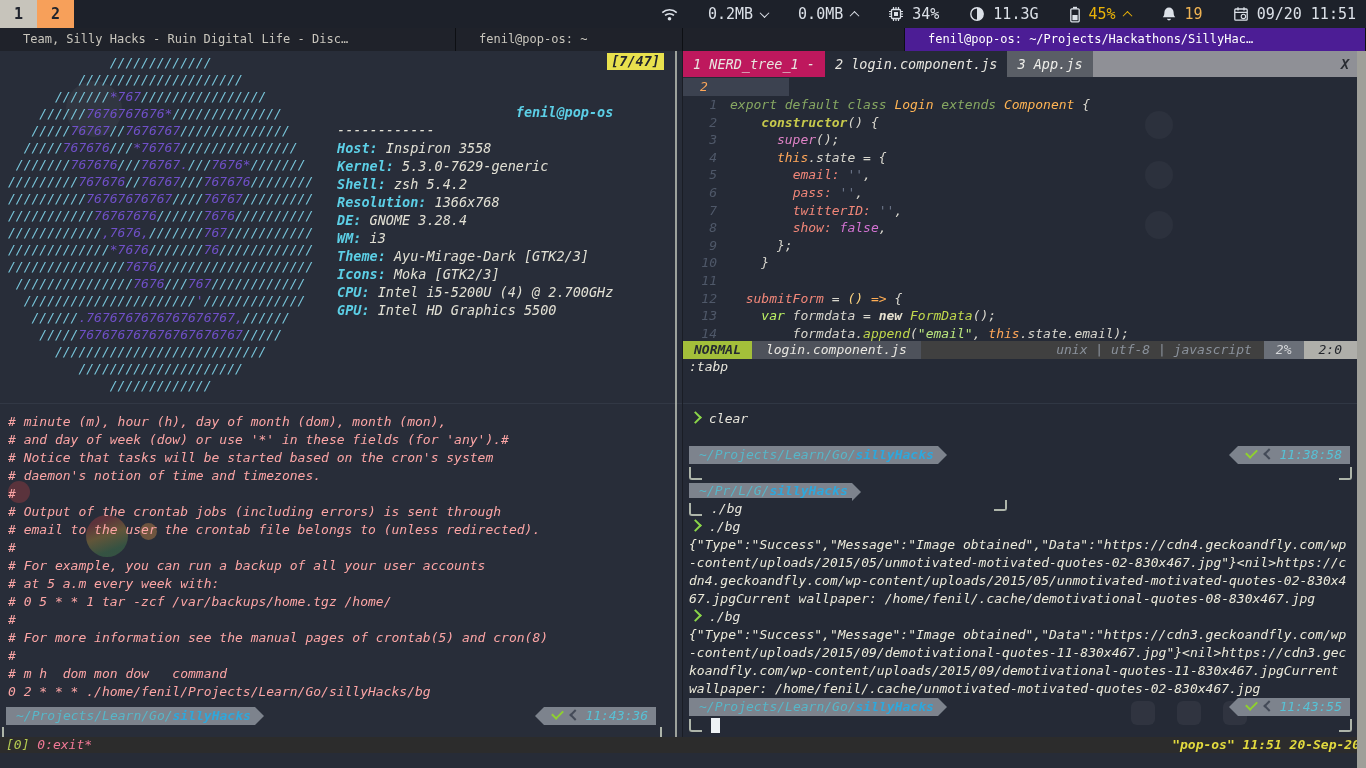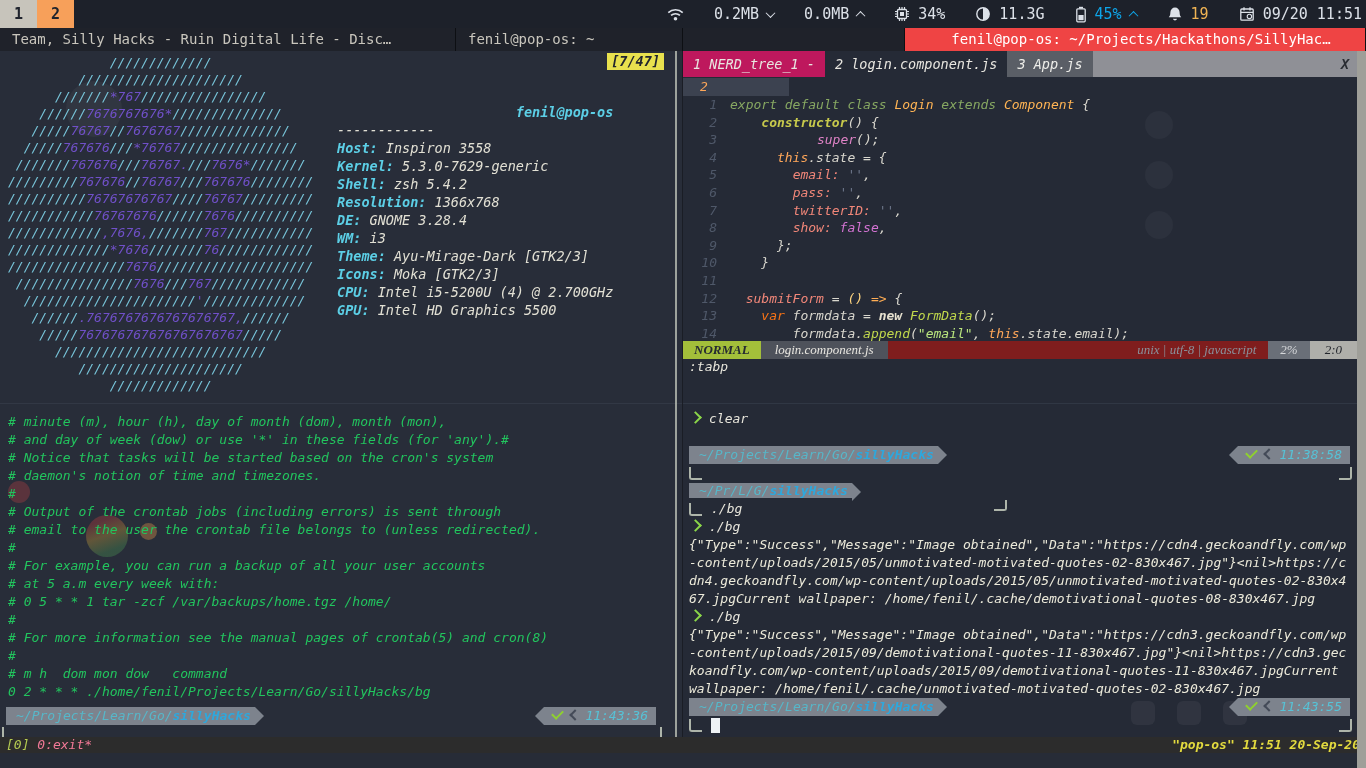--- a/index.html
+++ b/index.html
@@ -4,53 +4,53 @@
 <style>
   html,body{margin:0;padding:0;background:#0d0f13;}
   .screen{position:relative;width:1366px;height:768px;overflow:hidden;background:#1a1d25;
           font-family:"DejaVu Sans Mono",monospace;-webkit-font-smoothing:antialiased;}
   
   .topbar{position:absolute;left:0;top:0;width:1366px;height:28px;background:#1d212a;display:flex;align-items:stretch;}
   .ws-list{display:flex;}
   .ws{width:37px;display:flex;align-items:center;justify-content:center;font-size:15px;font-weight:bold;}
   .ws.inactive{background:#c7c4bb;color:#20242d;}
   .ws.active{background:#f7a05a;color:#20242d;}
-  .tb-right{margin-left:auto;display:flex;align-items:center;gap:30px;padding-right:4px;color:#dce1e8;font-size:15px;}
+  .tb-right{margin-left:auto;display:flex;align-items:center;gap:30px;padding-right:10px;color:#dce1e8;font-size:15px;}
   .mod{display:flex;align-items:center;gap:8px;white-space:nowrap;}
   .mod svg{display:block;}
-  .mod.battery{color:#0ea5e9;}
+  .mod.battery{color:#eab308;}
   .mod .notif-count{color:#efb353;}
   .cv{display:inline-block;width:6px;height:6px;border-right:1.7px solid currentColor;border-bottom:1.7px solid currentColor;}
   .cv.dn{transform:rotate(45deg) translate(-1px,-1px);}
   .cv.up{transform:rotate(-135deg) translate(-1px,-1px);}
   
   .titlerow{position:absolute;left:0;top:28px;width:1366px;height:23px;display:flex;background:#101216;}
-  .ttab{height:23px;line-height:23px;font-size:14px;color:#c9c6bd;background:#1f222a;padding-left:12px;
+  .ttab{height:23px;line-height:23px;font-size:12px;color:#c9c6bd;background:#1f222a;padding-left:23px;
         overflow:hidden;white-space:nowrap;border-right:1px solid #0d0f13;box-sizing:border-box;}
   .ttab.t1{width:456px;}
   .ttab.t2{width:227px;}
   .ttab.t3{width:222px;}
-  .ttab.focused{flex:1;background:#ef4444;color:#ffffff;text-align:center;}
+  .ttab.focused{flex:1;background:#4c1d95;color:#ffffff;}
   
   .col-left{position:absolute;left:0;top:51px;width:682px;height:686px;background:#282d39;overflow:hidden;}
   .col-right{position:absolute;left:683px;top:51px;width:683px;height:686px;background:#252a36;overflow:hidden;}
   .hsplit{position:absolute;left:0;right:0;top:352px;height:1px;background:#3a4150;opacity:.55;}
   
   .art{position:absolute;left:8px;top:3px;margin:0;font-size:13px;line-height:17px;letter-spacing:0;
        color:#79c7dc;font-style:italic;white-space:pre;}
   .art .p{color:#7050c8;}
   .scrollpos{position:absolute;top:2px;right:18px;background:#e8e14e;color:#22262e;font-weight:bold;
              font-style:italic;font-size:13.5px;line-height:17px;padding:0 4px;}
   .nf-info{position:absolute;left:337px;top:52px;font-size:13.5px;line-height:18px;font-style:italic;}
   .nf-title{color:#5ccfe6;font-weight:bold;text-align:right;}
   .nf-sep{color:#e2e0d4;}
   .nf-lbl{color:#5ccfe6;font-weight:bold;}
   .nf-val{color:#e2e0d4;}
   
-  .cron{position:absolute;left:8px;top:362px;margin:0;font-size:13px;line-height:18px;color:#22c55e;
+  .cron{position:absolute;left:8px;top:362px;margin:0;font-size:13px;line-height:18px;color:#fca5a5;
         font-style:italic;white-space:pre;}
   
   .prow{position:absolute;left:6px;right:26px;top:656px;height:18px;display:flex;justify-content:space-between;}
   .pbadge{position:relative;background:#7d838d;height:18px;line-height:18px;padding:0 4px 0 10px;
           font-size:13px;font-style:italic;color:#57b7c9;white-space:nowrap;}
   .pbadge .pbold{color:#2ea8dd;font-weight:bold;}
   .pbadge::after{content:"";position:absolute;right:-9px;top:0;border-top:9px solid transparent;
                  border-bottom:9px solid transparent;border-left:9px solid #7d838d;}
   .tbadge{position:relative;background:#7d838d;height:18px;line-height:18px;padding:0 8px 0 6px;
           font-size:13px;font-style:italic;color:#57c2d6;white-space:nowrap;margin-left:18px;}
@@ -75,26 +75,26 @@
   .vtab.selected{background:#252a36;color:#e8e6e0;}
   .vtab.other2{background:#5a5e66;color:#eeeeea;}
   .vfill{flex:1;background:#8f9096;}
   .vclose{width:24px;background:#8f9096;color:#2a2d33;text-align:center;line-height:26px;font-weight:bold;}
   .gutterbadge{position:absolute;left:0;top:27px;width:106px;height:18px;background:#3c4250;
                color:#ffa759;font-size:13px;line-height:18px;font-style:italic;padding-left:17px;box-sizing:border-box;}
   .code{position:absolute;left:0;top:45px;font-size:13px;line-height:17.6px;font-style:italic;white-space:pre;}
   .cl{height:17.6px;}
   .ln{display:inline-block;width:34px;text-align:right;padding-right:13px;color:#4f5869;}
   .c-kw{color:#87a862;} .c-cls{color:#ffb454;} .c-ctor{color:#c7c94c;font-weight:bold;}
-  .c-sup{color:#e083c7;margin-left:40px;} .c-this{color:#ffa759;} .c-prop{color:#f28779;}
+  .c-sup{color:#e083c7;} .c-this{color:#ffa759;} .c-prop{color:#f28779;}
   .c-qstr{color:#6c7689;} .c-const{color:#d373d3;} .c-parens{color:#ffd580;}
-  .c-arrow{color:#ffad54;} .c-var{color:#f97316;text-align:right;} .c-new{color:#e6e1cf;font-weight:bold;}
+  .c-arrow{color:#ffad54;} .c-var{color:#bef264;text-align:right;} .c-new{color:#e6e1cf;font-weight:bold;}
   .c-fn{color:#c2d94c;} .c-str{color:#bae67e;} .c-def{color:#d9d7ce;}
   .statusline{position:absolute;left:0;right:9px;top:290px;height:18px;display:flex;font-size:13px;
-              font-style:italic;line-height:18px;background:#7f1d1d;font-family:Liberation Serif, serif;}
+              font-style:italic;line-height:18px;background:#404040;}
   .st-mode{background:#a3bf3a;color:#252a31;font-weight:bold;padding:0 11px;}
   .st-file{background:#4e525b;color:#e8e6e0;padding:0 14px;}
   .st-mid{flex:1;}
   .st-info{color:#8a919b;padding:0 12px;}
   .st-pct{background:#6a6f78;color:#d5d7da;padding:0 12px;}
   .st-pos{background:#afafaa;color:#23262c;padding:0 15px;}
   .cmdline{position:absolute;left:6px;top:308px;font-size:13px;font-style:italic;color:#e8e6dc;}
   
   .shell{position:absolute;left:6px;right:14px;top:359px;font-size:13px;line-height:18px;font-style:italic;}
   .sline{height:18px;white-space:pre;}

